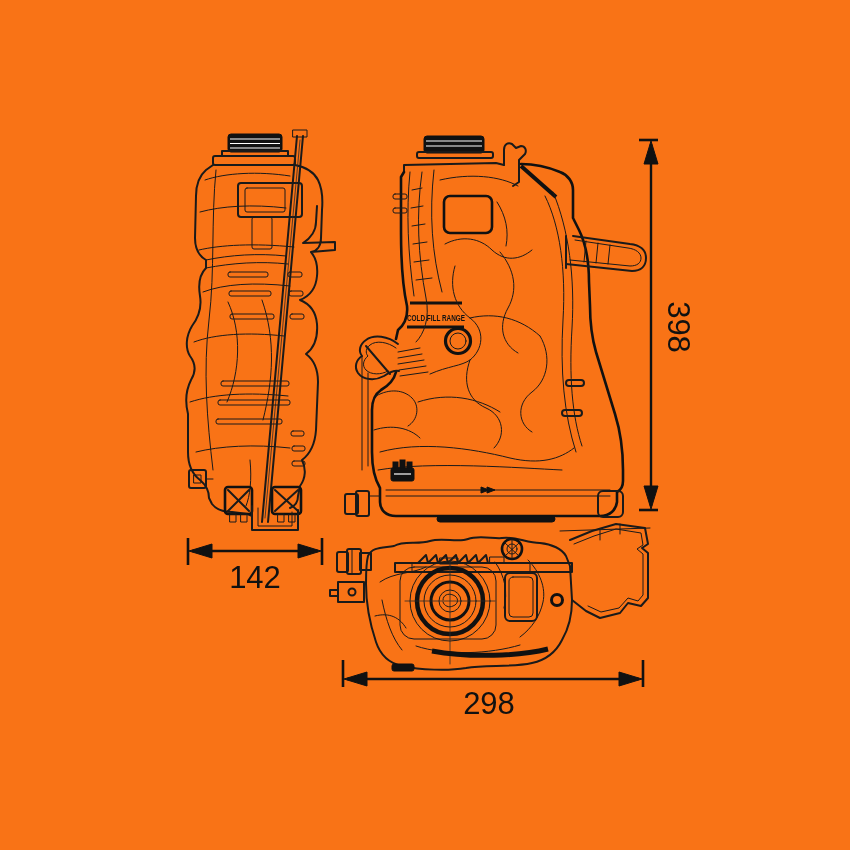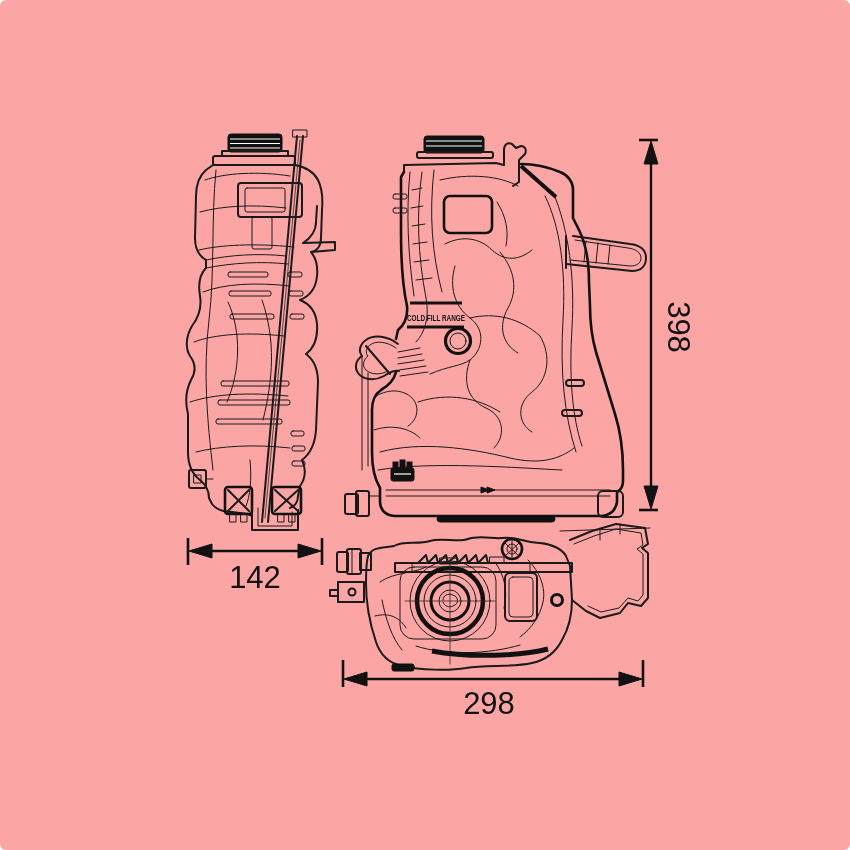--- a/index.html
+++ b/index.html
@@ -1,17 +1,17 @@
 <!DOCTYPE html>
 <html><head>
 <meta charset="utf-8">
 <style>
   html,body{margin:0;padding:0;background:#fff;}
-  .canvas{position:relative;width:850px;height:850px;background:#fca5a5;overflow:hidden;
-          font-family:"Liberation Sans", sans-serif;border-radius:6px;}
+  .canvas{position:relative;width:850px;height:850px;background:#f97316;overflow:hidden;
+          font-family:"Liberation Sans", sans-serif;}
   svg{position:absolute;left:0;top:0;}
   .ln{fill:none;stroke:#1a1a1a;stroke-width:1;stroke-linecap:round;stroke-linejoin:round;}
   .ln2{fill:none;stroke:#1a1a1a;stroke-width:2;stroke-linecap:round;stroke-linejoin:round;}
   .ln25{fill:none;stroke:#111;stroke-width:2.6;stroke-linecap:round;stroke-linejoin:round;}
   .thin{fill:none;stroke:#2a2a2a;stroke-width:.8;stroke-linecap:round;}
   .blk{fill:#111;stroke:#111;}
   .dimline{stroke:#111;stroke-width:2.4;fill:none;}
   .dimtick{stroke:#111;stroke-width:2.6;}
   .dimtext{fill:#111;font-size:31px;font-family:"Liberation Sans",sans-serif;}
   .cfr{fill:#111;font-size:9px;font-weight:bold;font-family:"Liberation Sans",sans-serif;}

